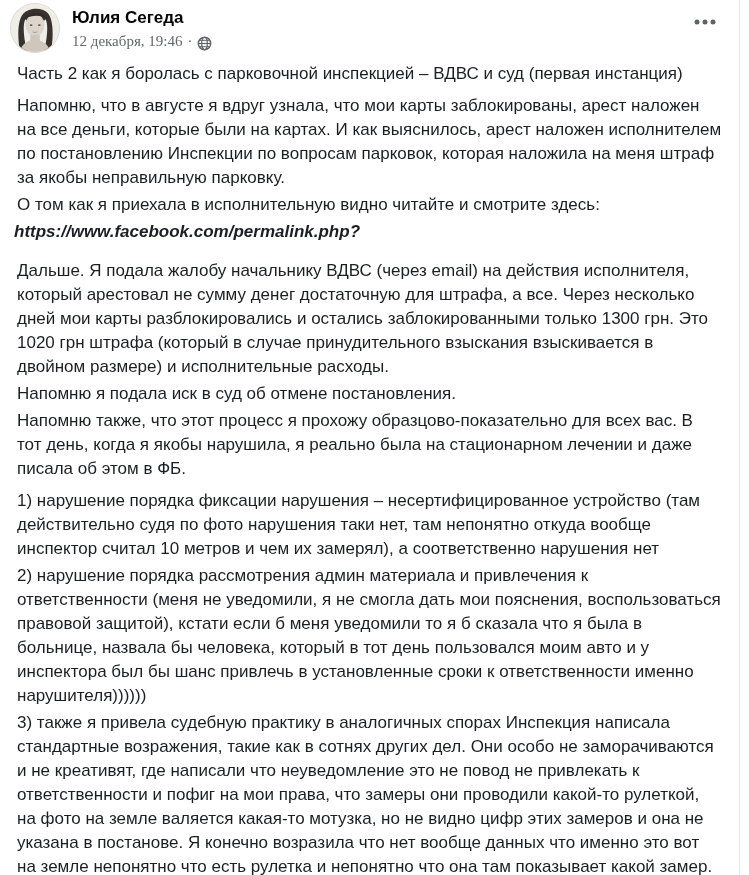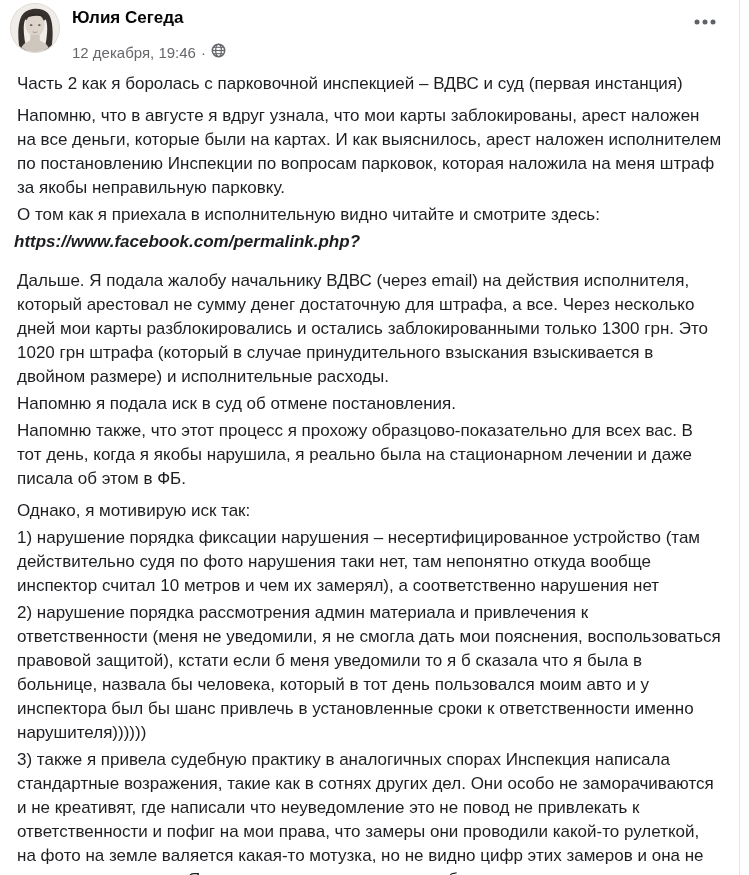--- a/index.html
+++ b/index.html
@@ -42,25 +42,26 @@
   .hdr-text { margin-left: 12px; padding-top: 4px; }
   .author-name {
     font-size: 17px;
     font-weight: 700;
     color: #050505;
     line-height: 22px;
     cursor: pointer;
   }
   .meta-row {
     display: flex;
-    align-items: flex-start;
-    margin-top: 14px;
+    align-items: flex-end;
+    margin-top: 2px;
     font-size: 15px;
     color: #65676b;
     line-height: 20px;
+    font-family: Liberation Serif, serif;
   }
   .meta-row .sep { margin: 0 5px; }
   .globe { width: 15px; height: 15px; display: inline-block; }
   .menu-btn {
     position: absolute;
     top: 12px; right: 30px;
     width: 28px; height: 20px;
     border: none;
     background: transparent;
     cursor: pointer;
@@ -143,21 +144,20 @@
     <p class="para">О том как я приехала в исполнительную видно читайте и смотрите здесь:</p>
 
     <a class="post-link gap-md" href="#">
       <span>https://www.facebook.com/permalink.php?</span>
     </a>
 
     <p class="para">Дальше. Я подала жалобу начальнику ВДВС (через email) на действия исполнителя, который арестовал не сумму денег достаточную для штрафа, а все. Через несколько дней мои карты разблокировались и остались заблокированными только 1300 грн. Это 1020 грн штрафа (который в случае принудительного взыскания взыскивается в двойном размере) и исполнительные расходы.</p>
     <p class="para">Напомню я подала иск в суд об отмене постановления.</p>
     <p class="para gap-sm">Напомню также, что этот процесс я прохожу образцово-показательно для всех вас. В тот день, когда я якобы нарушила, я реально была на стационарном лечении и даже писала об этом в ФБ.</p>
 
-    <p class="para">Однако, я мотивирую иск так:</p>
     <p class="para">1) нарушение порядка фиксации нарушения – несертифицированное устройство (там действительно судя по фото нарушения таки нет, там непонятно откуда вообще инспектор считал 10 метров и чем их замерял), а соответственно нарушения нет</p>
     <p class="para">2) нарушение порядка рассмотрения админ материала и привлечения к ответственности (меня не уведомили, я не смогла дать мои пояснения, воспользоваться правовой защитой), кстати если б меня уведомили то я б сказала что я была в больнице, назвала бы человека, который в тот день пользовался моим авто и у инспектора был бы шанс привлечь в установленные сроки к ответственности именно нарушителя))))))</p>
     <p class="para">3) также я привела судебную практику в аналогичных спорах Инспекция написала стандартные возражения, такие как в сотнях других дел. Они особо не заморачиваются и не креативят, где написали что неуведомление это не повод не привлекать к ответственности и пофиг на мои права, что замеры они проводили какой-то рулеткой, на фото на земле валяется какая-то мотузка, но не видно цифр этих замеров и она не указана в постанове. Я конечно возразила что нет вообще данных что именно это вот на земле непонятно что есть рулетка и непонятно что она там показывает какой замер.</p>
 
   </article>
 
   <div class="right-edge"></div>
 </div>
 
 </body></html>

